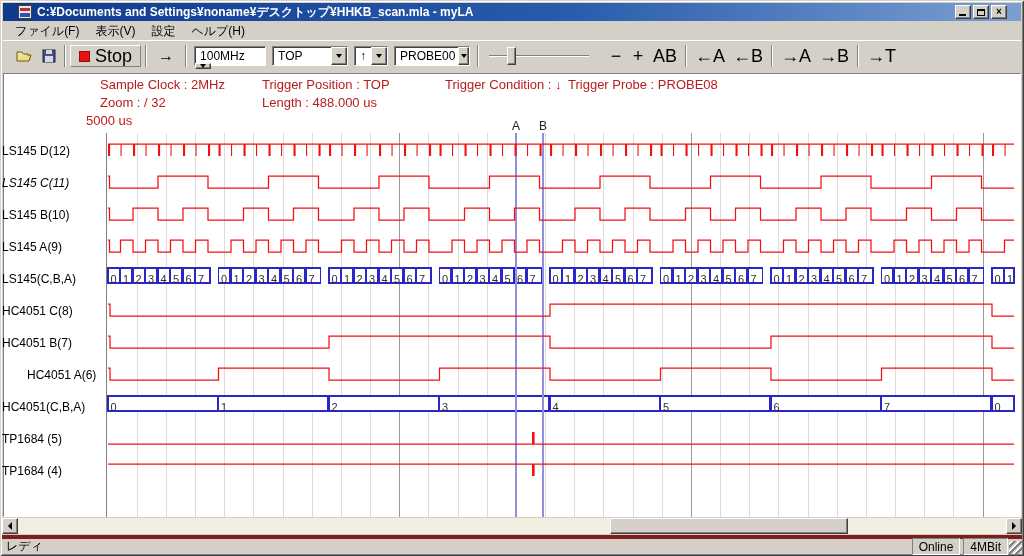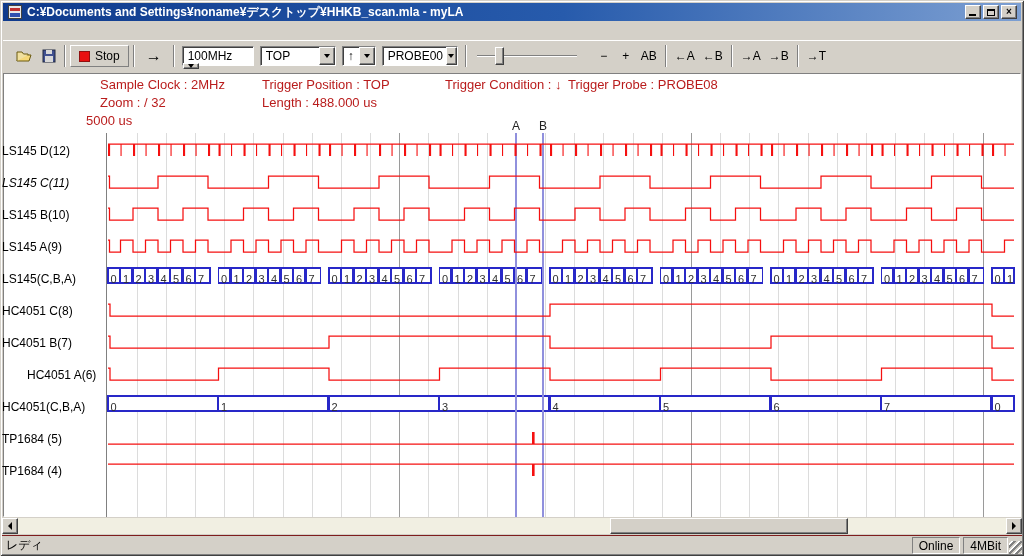--- a/index.html
+++ b/index.html
@@ -5,21 +5,21 @@
   * { box-sizing: border-box; margin: 0; padding: 0; }
   html,body { width:1024px; height:556px; }
   body { font-family:"Liberation Sans","DejaVu Sans",sans-serif; font-size:12px; }
   .window { position:relative; width:1024px; height:556px; background:#d4d0c8;
     box-shadow: inset 1px 1px 0 #d4d0c8, inset -1px -1px 0 #404040,
                 inset 2px 2px 0 #ffffff, inset -2px -2px 0 #808080; overflow:hidden; }
 
   
   .titlebar { position:absolute; left:3px; top:3px; width:1018px; height:18px;
     background:linear-gradient(90deg,#0f3a8c 0%, #275bac 55%, #7c9fd2 100%);
-    display:flex; align-items:center; padding:0 4px; }
+    display:flex; align-items:center; padding:0 14px; }
   .app-icon { width:14px; height:14px; margin:0 3px 0 1px; background:#e8e8e8;
     border:1px solid #404040; position:relative; flex:0 0 auto; }
   .app-icon:before { content:""; position:absolute; left:1px; top:2px; width:10px; height:3px; background:#c03030; }
   .app-icon:after { content:""; position:absolute; left:1px; top:7px; width:10px; height:4px; background:#3050b0; }
   .title-text { color:#fff; font-weight:bold; font-size:12px; white-space:nowrap; overflow:hidden;
     flex:1 1 auto; letter-spacing:0; padding-left:2px; }
   .tb-ctrls { display:flex; gap:2px; flex:0 0 auto; }
   .ctl-btn { width:16px; height:14px; background:#d4d0c8;
     border:1px solid; border-color:#fff #404040 #404040 #fff;
     box-shadow: inset -1px -1px 0 #808080; position:relative;
@@ -31,21 +31,21 @@
   
   .menubar { position:absolute; left:3px; top:22px; width:1018px; height:18px;
     display:flex; align-items:center; padding-left:4px; gap:0; }
   .menu-item { padding:1px 8px; cursor:default; }
 
   
   .toolbar { position:absolute; left:3px; top:40px; width:1018px; height:31px;
     border-top:1px solid #fff; display:flex; align-items:center; padding-left:9px; }
   .tb-sep { width:2px; height:22px; border-left:1px solid #808080; border-right:1px solid #fff; margin:0 4px; flex:0 0 auto;}
   .tb-btn { height:22px; min-width:22px; display:flex; align-items:center; justify-content:center;
-    background:transparent; border:1px solid transparent; font-size:12px; color:#000; flex:0 0 auto; padding:0 3px;}
+    background:transparent; border:1px solid transparent; font-size:18px; color:#000; flex:0 0 auto; padding:0 3px;}
   .tb-btn.raised { background:#d4d0c8; border-color:#fff #808080 #808080 #fff; }
   .stop-sq { width:11px; height:11px; background:#e81010; border:1px solid #901010; margin-right:5px; }
   .run-arrow { font-size:16px; font-weight:bold; }
   .combo { height:20px; display:flex; align-items:stretch; background:#fff;
     border:1px solid; border-color:#808080 #fff #fff #808080;
     box-shadow: inset 1px 1px 0 #404040; margin:0 3px; flex:0 0 auto; }
   .combo-val { flex:1 1 auto; padding:2px 3px 0 5px; font-size:12px; white-space:nowrap; }
   .combo-btn { width:16px; background:#d4d0c8; border:1px solid; border-color:#fff #404040 #404040 #fff;
     box-shadow: inset -1px -1px 0 #808080; display:flex; align-items:center; justify-content:center; }
   .dn-tri { width:0; height:0; border-left:3px solid transparent; border-right:3px solid transparent; border-top:4px solid #000; }
@@ -69,21 +69,21 @@
   .hs-btn { position:absolute; top:0; width:16px; height:16px; background:#d4d0c8;
     border:1px solid; border-color:#fff #404040 #404040 #fff; box-shadow: inset -1px -1px 0 #808080;
     display:flex; align-items:center; justify-content:center; }
   .tri-l { width:0;height:0;border-top:4px solid transparent;border-bottom:4px solid transparent;border-right:4px solid #000; }
   .tri-r { width:0;height:0;border-top:4px solid transparent;border-bottom:4px solid transparent;border-left:4px solid #000; }
   .hs-thumb { position:absolute; left:608px; top:0; width:238px; height:16px; background:#d4d0c8;
     border:1px solid; border-color:#fff #404040 #404040 #fff; box-shadow: inset -1px -1px 0 #808080; }
 
   
   .statusbar { position:absolute; left:2px; top:535px; width:1020px; height:19px;
-    background:#d4d0c8; border-top:1px solid #7f1d1d; display:flex; align-items:center; }
+    background:#d4d0c8; border-top:4px solid #7f1d1d; display:flex; align-items:center; }
   .sb-ready { flex:1 1 auto; padding-left:4px; }
   .sb-panel { height:17px; border:1px solid; border-color:#808080 #fff #fff #808080;
     padding:1px 6px 0 6px; margin-right:3px; flex:0 0 auto; }
   .grip { position:absolute; right:0; bottom:0; width:13px; height:13px;
     background: repeating-linear-gradient(135deg, transparent 0 2px, #fff 2px 3px, #808080 3px 5px); }
 </style>
 </head>
 <body>
 
 <div class="window">
@@ -97,20 +97,26 @@
         </div>
       <div class="ctl-btn">
           <span class="glyph-max"></span>
         </div>
       <div class="ctl-btn">
           <span>×</span>
         </div>
     </div>
   </div>
 
+  <div class="menubar">
+    <span class="menu-item">ファイル(F)</span>
+    <span class="menu-item">表示(V)</span>
+    <span class="menu-item">設定</span>
+    <span class="menu-item">ヘルプ(H)</span>
+  </div>
 
   <div class="toolbar">
     <div class="tb-btn">
       <svg width="18" height="14">
         <path d="M1 12 L3 6 L15 6 L13 12 Z" fill="#f5d878" stroke="#6a5a10"></path>
         <path d="M1 12 L1 3 L6 3 L7.5 5 L12 5 L12 6" fill="#f0e0a0" stroke="#6a5a10"></path>
       </svg>
     </div>
     <div class="tb-btn">
       <svg width="14" height="14">

